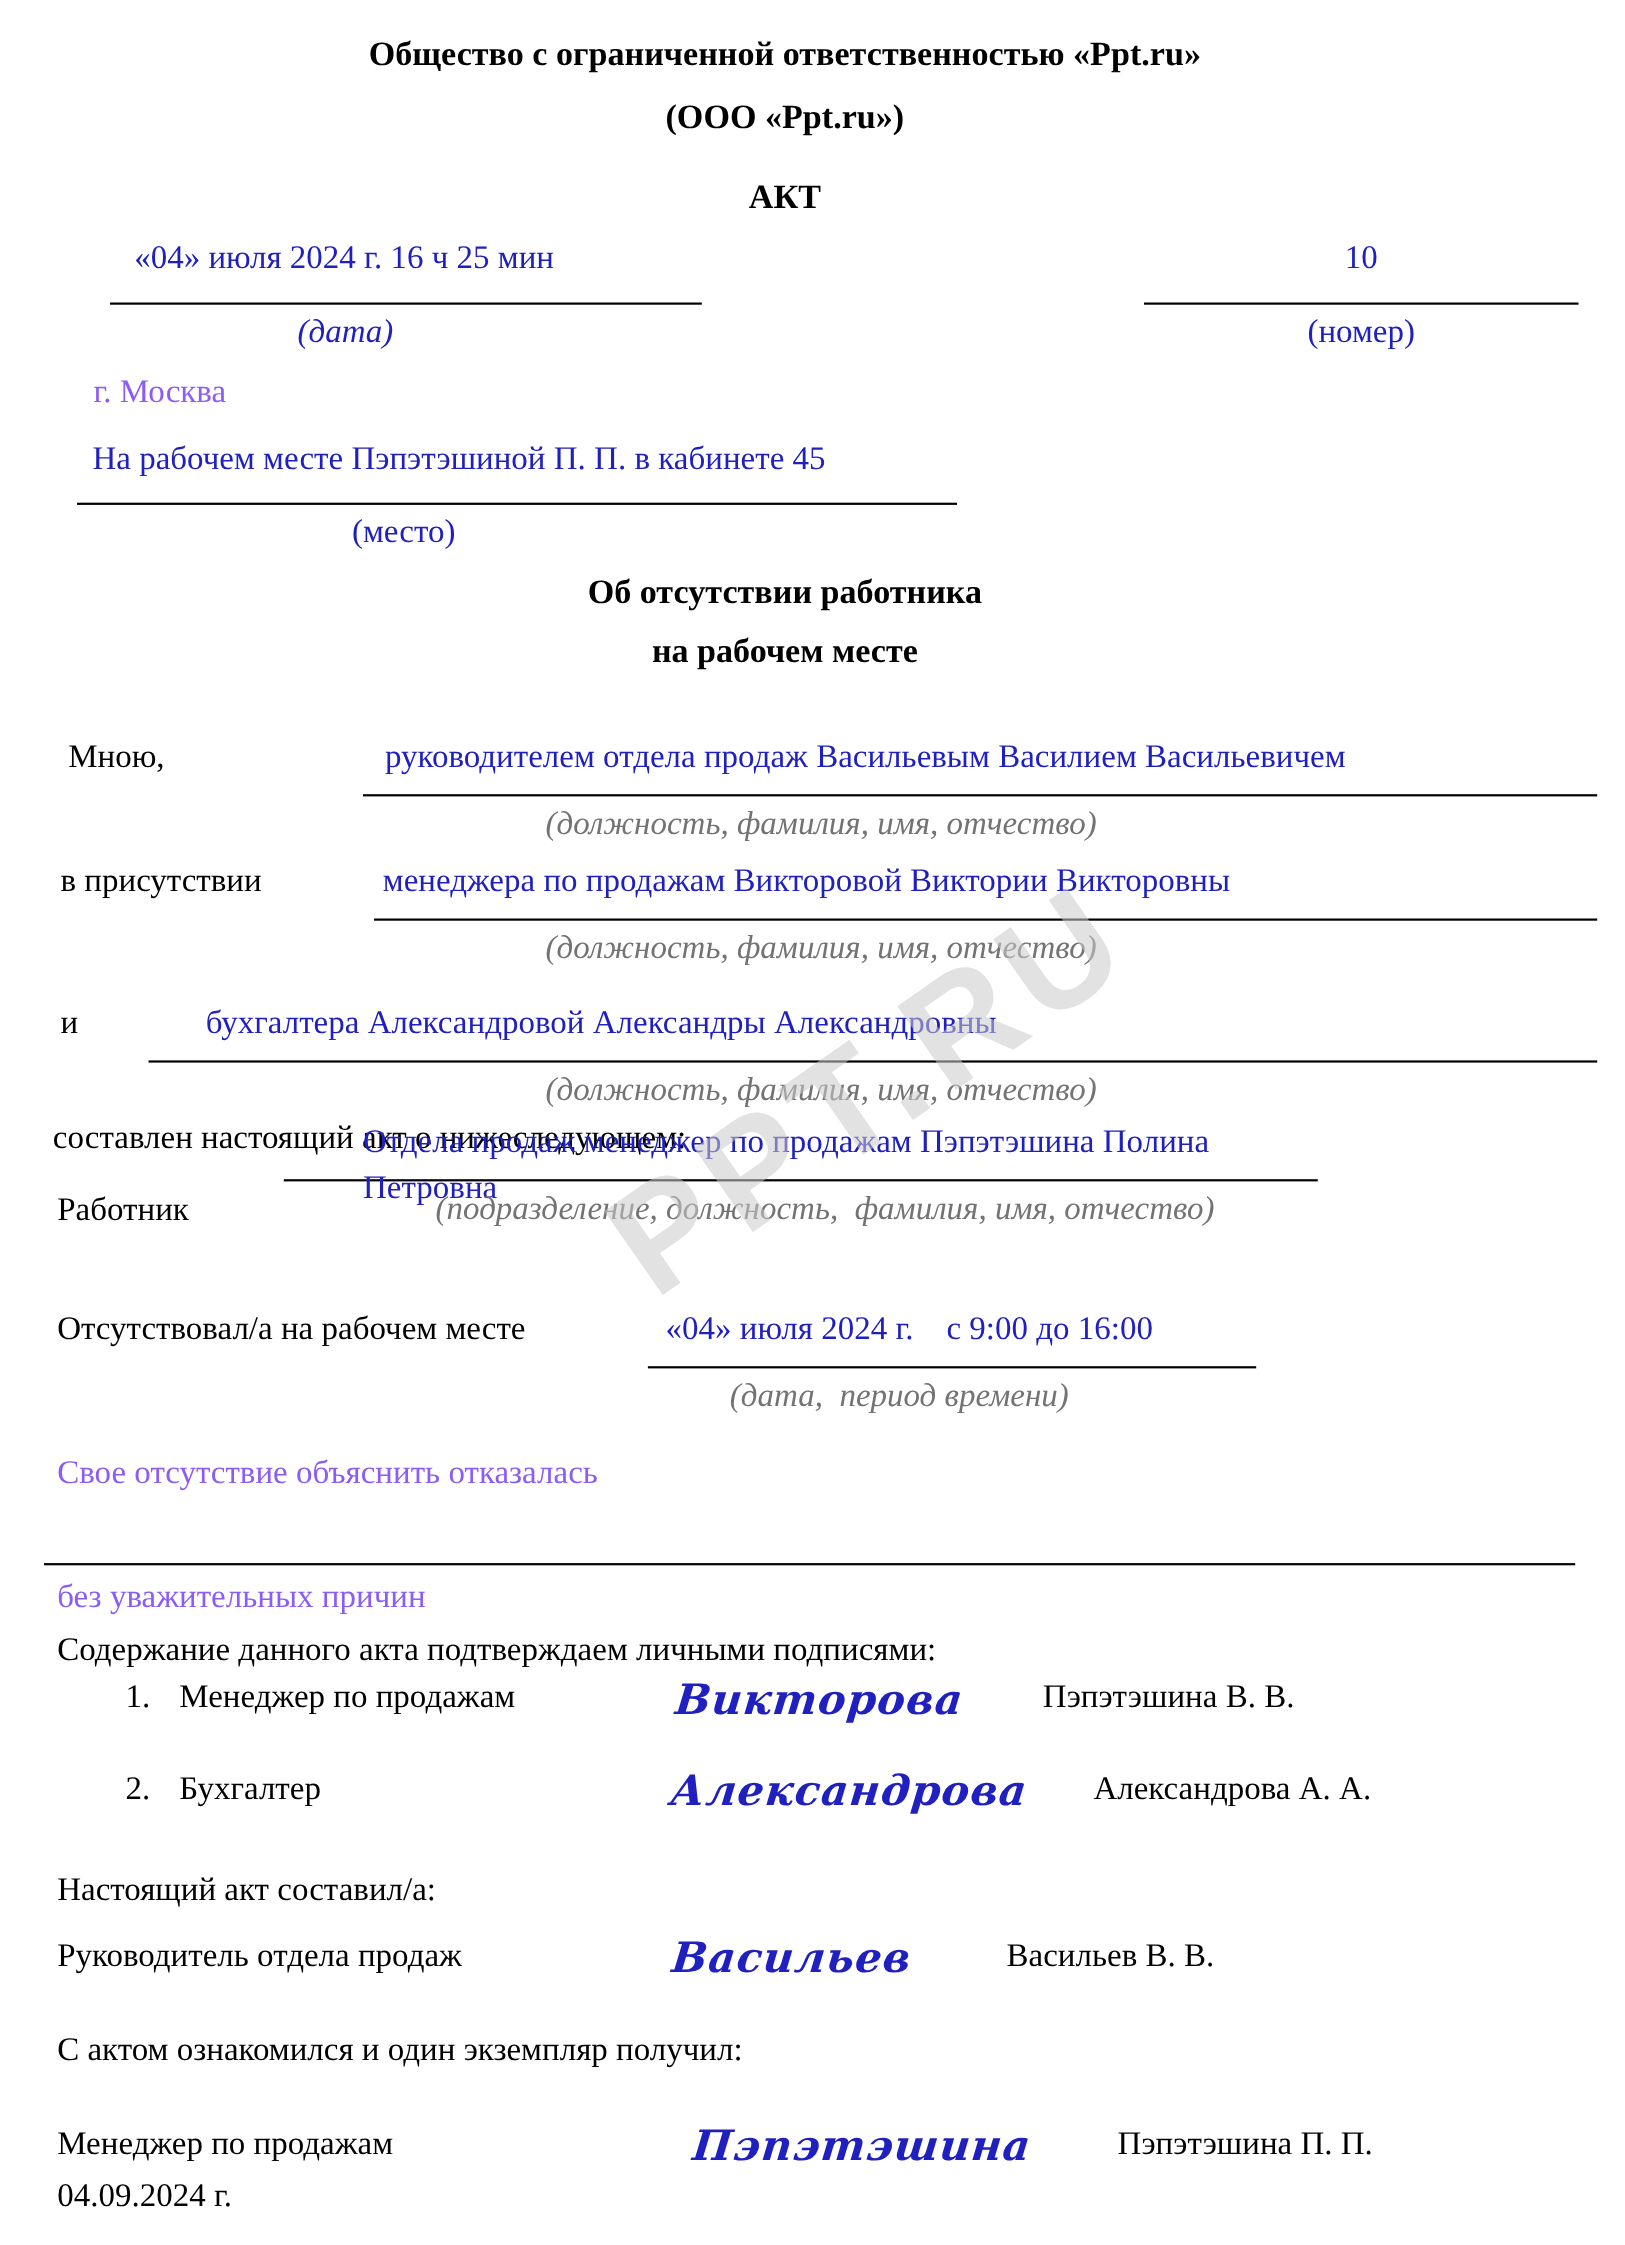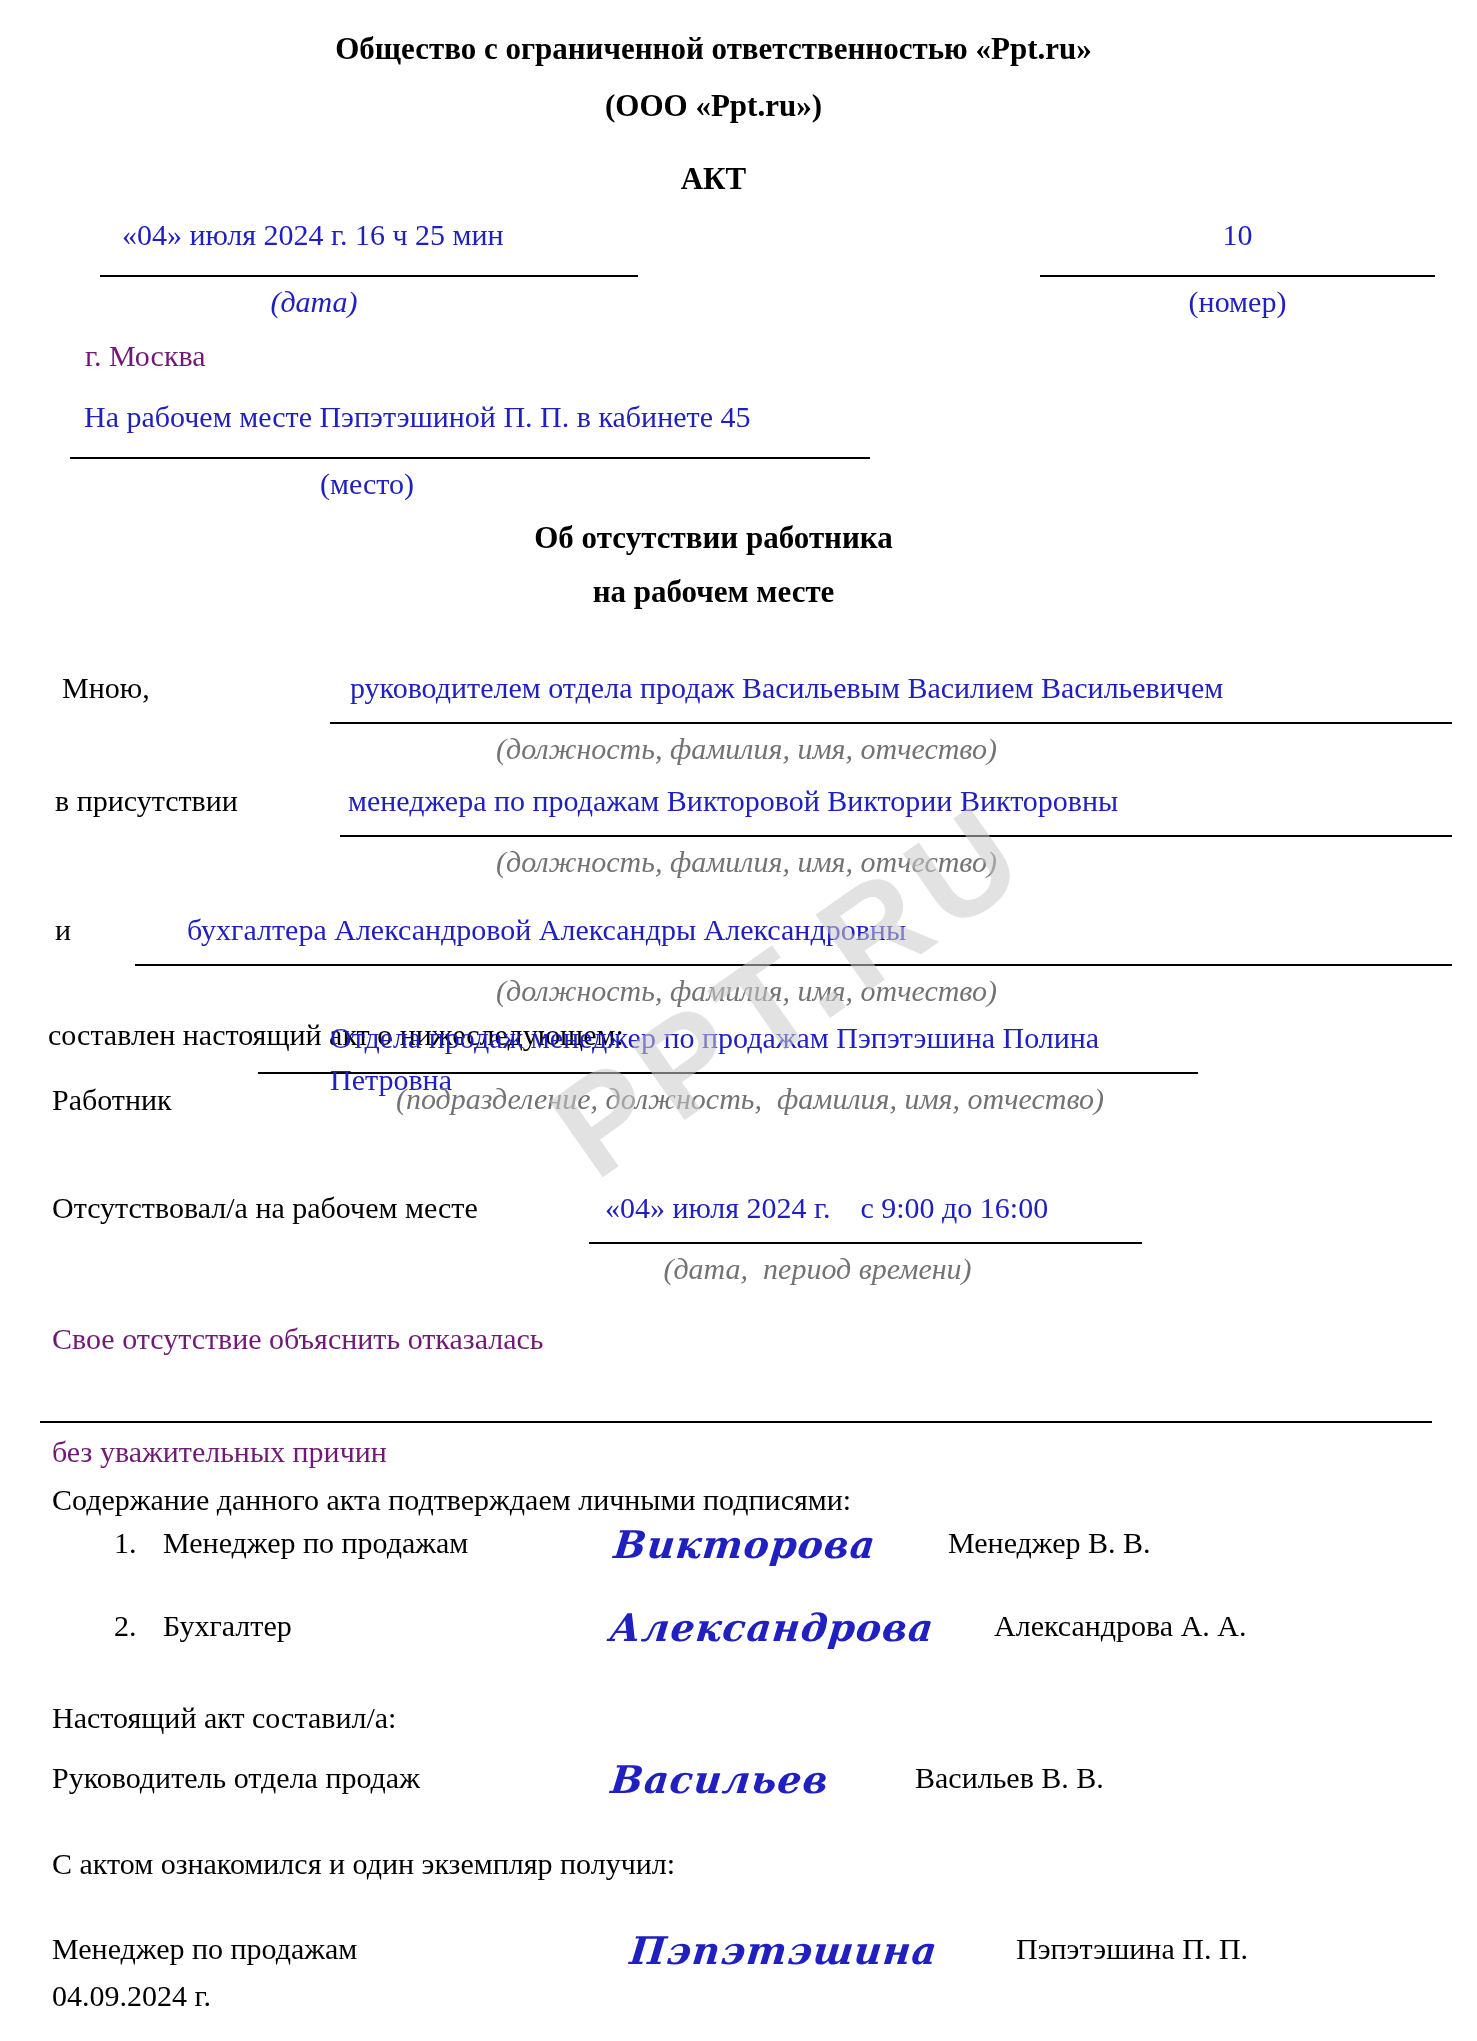--- a/index.html
+++ b/index.html
@@ -6,21 +6,21 @@
   .page{
     position:relative;
     width:1477px;height:2041px;
     background:#ffffff;
     font-family:"Liberation Serif","DejaVu Serif",serif;
     font-size:30px;line-height:42px;color:#000;
     overflow:hidden;
   }
   .abs{position:absolute;}
   .center{text-align:center;}
-  .blue{color:#701a75;}
+  .blue{color:#8b5cf6;}
   .ital{font-style:italic;}
   .pre{white-space:pre;}
   .hdr{left:45px;right:95px;text-align:center;font-weight:bold;font-size:31px;}
   
   .blank{position:absolute;}
   .blank .line{
     border-bottom:2px solid #000;
     color:#2020c0;
     height:55px;line-height:42px;
   }
@@ -118,21 +118,21 @@
   <div class="abs rule" style="top:1421px;left:40px;width:1392px;"></div>
 
   <div class="abs blue" style="top:1431px;left:52px;">без уважительных причин</div>
 
   <div class="abs" style="top:1479px;left:52px;">Содержание данного акта подтверждаем личными подписями:</div>
 
   <div class="sigrow" style="top:1522px;">
     <div class="cell" style="left:114px;">1.</div>
     <div class="cell" style="left:163px;">Менеджер по продажам</div>
     <div class="cell script" style="left:600px;width:290px;">Викторова</div>
-    <div class="cell" style="left:948px;">Менеджер В. В.</div>
+    <div class="cell" style="left:948px;">Пэпэтэшина В. В.</div>
   </div>
 
   <div class="sigrow" style="top:1605px;">
     <div class="cell" style="left:114px;">2.</div>
     <div class="cell" style="left:163px;">Бухгалтер</div>
     <div class="cell script" style="left:610px;width:300px;">Александрова</div>
     <div class="cell" style="left:994px;">Александрова А. А.</div>
   </div>
 
   <div class="abs" style="top:1697px;left:52px;">Настоящий акт составил/а:</div>

